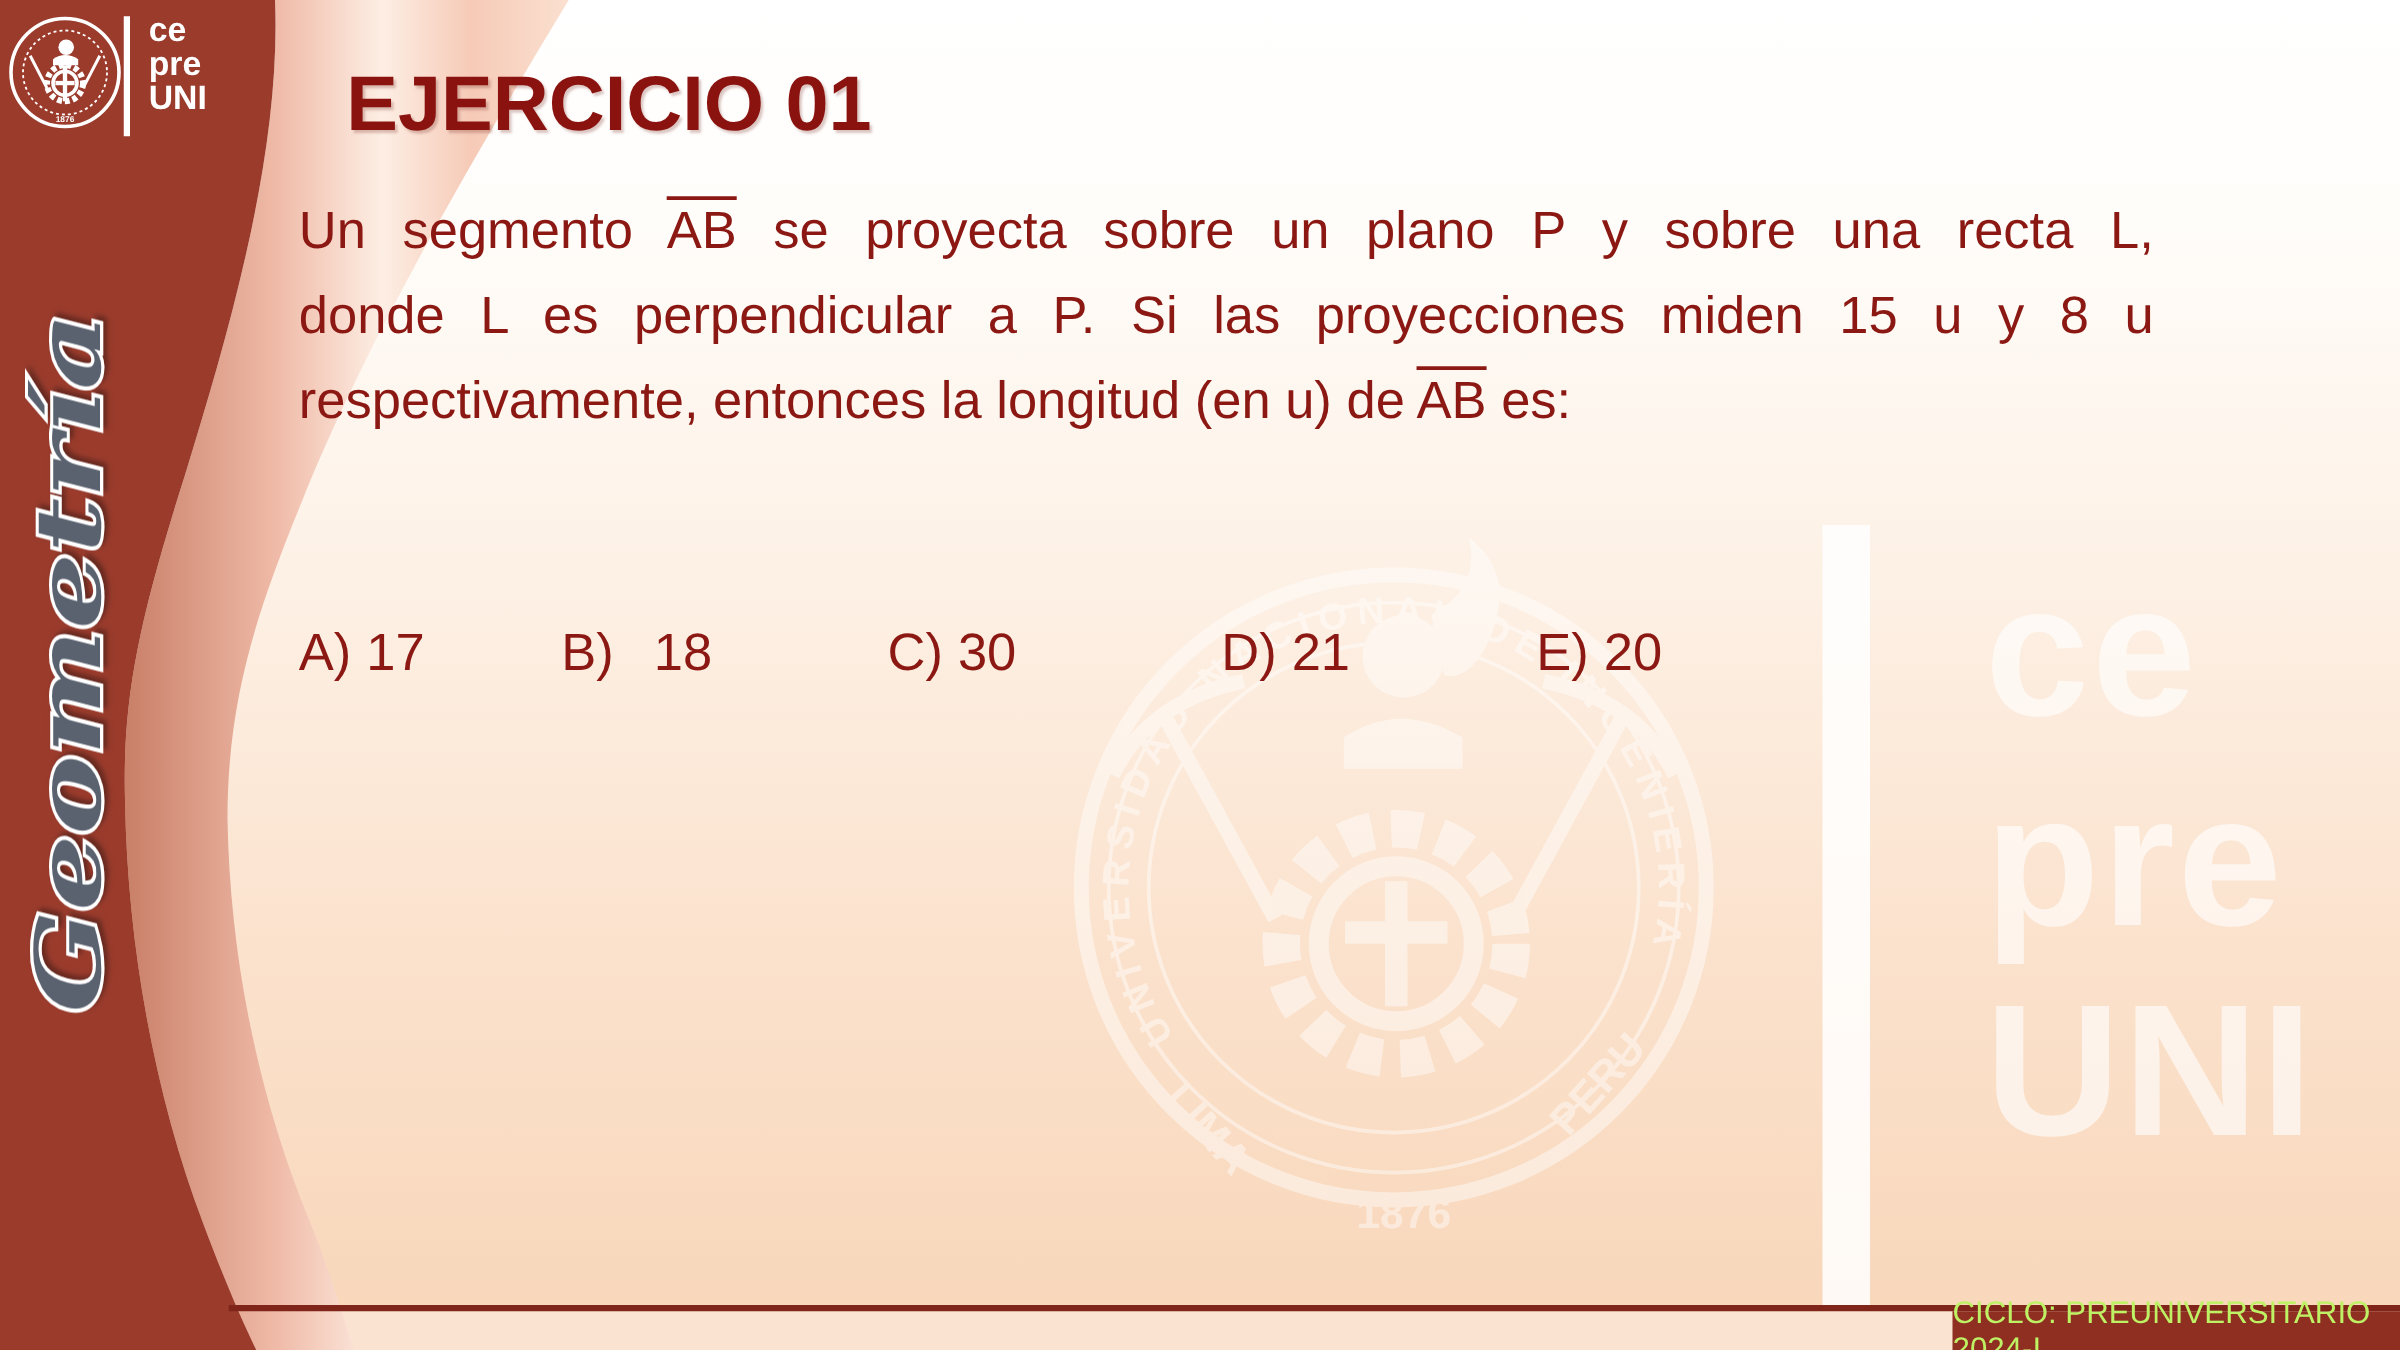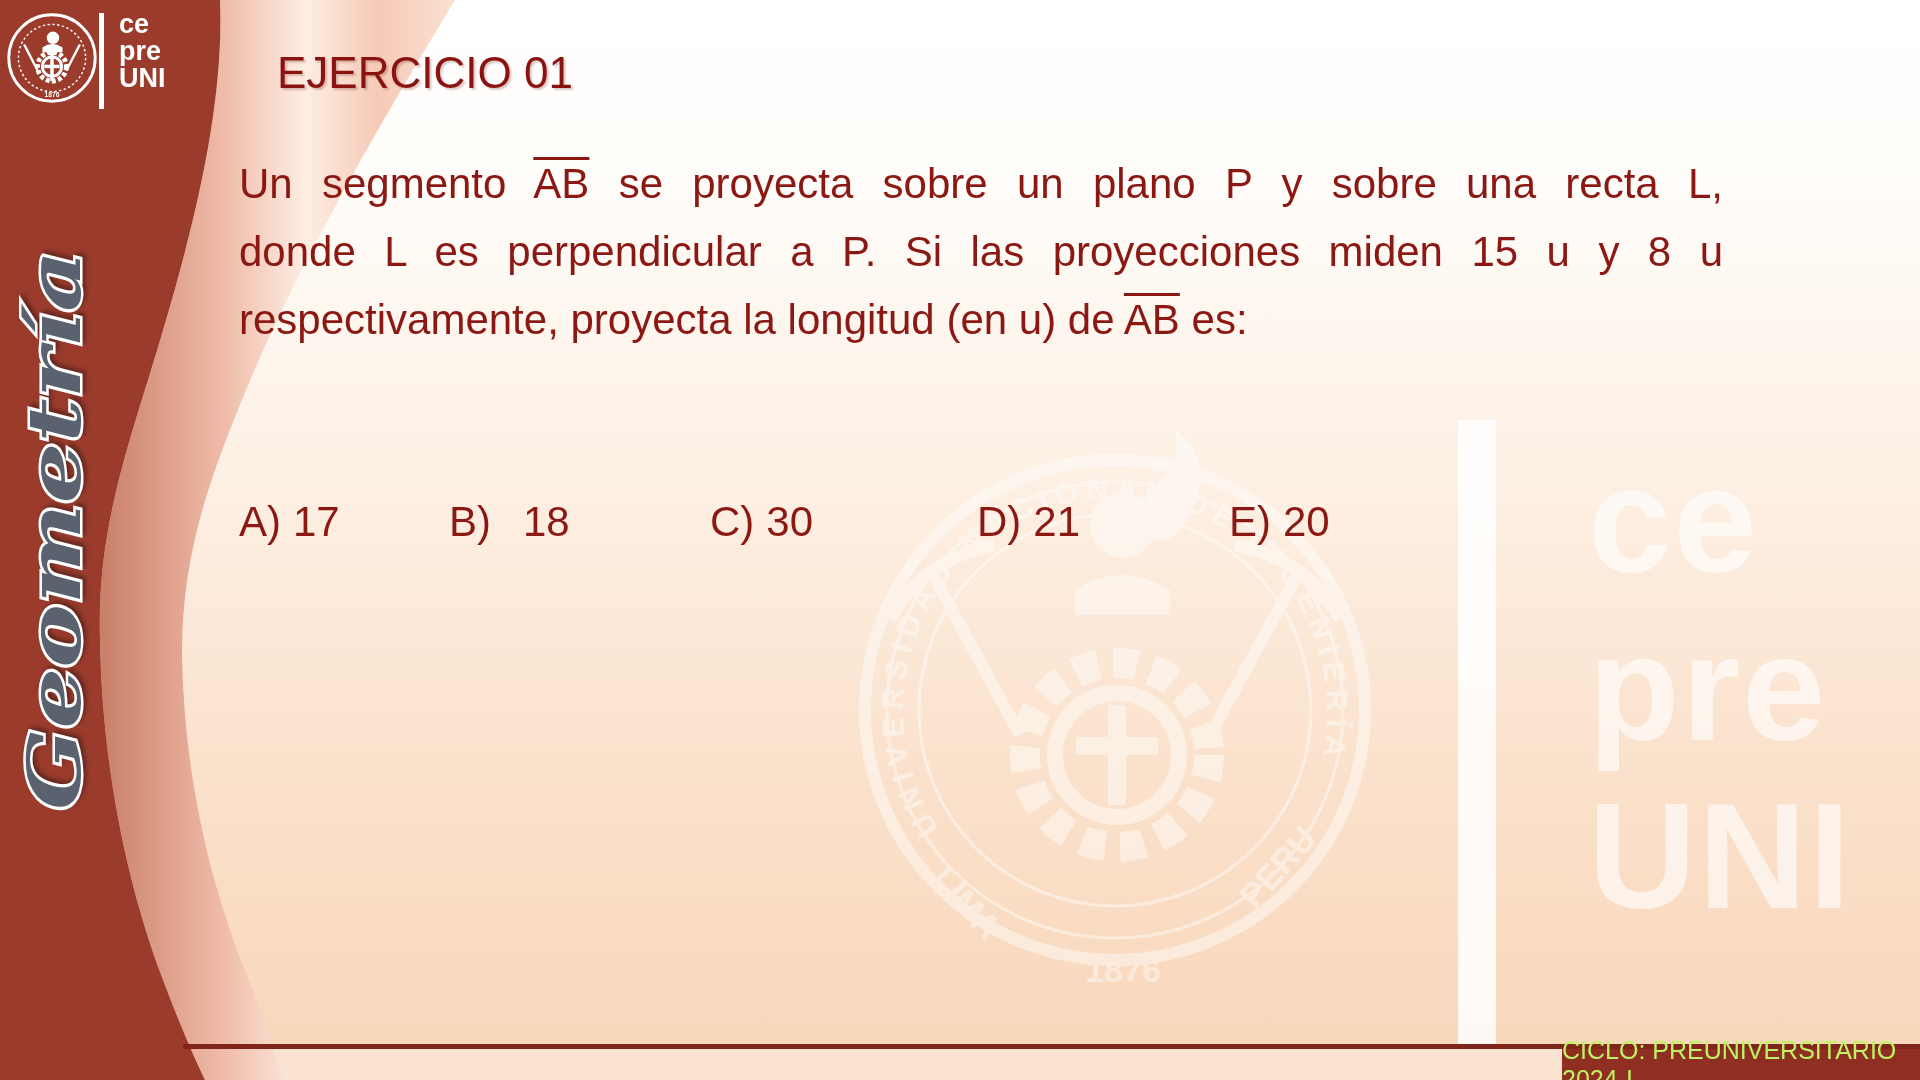--- a/index.html
+++ b/index.html
@@ -30,21 +30,21 @@
 
   
   .logo-seal{position:absolute;left:4px;top:6px;width:96px;height:104px;}
   .logo-divider{position:absolute;left:99px;top:13px;width:5px;height:96px;background:#ffffff;}
   .logo-text{position:absolute;left:119px;top:11px;font-weight:bold;font-size:27px;line-height:27px;color:#ffffff;}
 
   
   .course-label{position:absolute;left:0;top:170px;width:130px;height:680px;}
 
   
-  .title{position:absolute;left:277px;top:48px;font-size:44px;font-weight:normal;color:#8a1310;
+  .title{position:absolute;left:277px;top:48px;font-size:62px;font-weight:bold;color:#8a1310;
          letter-spacing:0px;text-shadow:2px 2px 2px rgba(110,30,25,0.25);}
   .problem{position:absolute;left:239px;top:150px;width:1484px;font-size:42px;color:#8c1813;}
   .problem .pline{line-height:68px;height:68px;}
   .problem .jl{text-align:justify;text-align-last:justify;}
   .ov{text-decoration:overline;text-decoration-thickness:3px;}
   .options{position:absolute;left:0;top:498px;width:1648px;height:60px;font-size:42px;color:#8c1813;}
   .option{position:absolute;top:0;white-space:nowrap;}
   .option:nth-child(1){left:239px;}
   .option:nth-child(2){left:449px;}
   .option:nth-child(3){left:710px;}
@@ -162,21 +162,21 @@
 
   <svg class="course-label" viewBox="0 0 130 680">
     <text transform="translate(80 640) rotate(-90)" textLength="560" lengthAdjust="spacingAndGlyphs" font-family="'DejaVu Serif','Liberation Serif',serif" font-style="italic" font-weight="bold" font-size="72" fill="#5a6270" stroke="#ffffff" stroke-width="5" paint-order="stroke" style="filter:drop-shadow(3px 3px 2px rgba(60,25,20,0.55));">Geometría</text>
   </svg>
 
   <div class="title">EJERCICIO 01</div>
 
   <div class="problem">
     <div class="pline jl"><span>Un segmento </span><span class="ov">AB</span><span> se proyecta sobre un plano P y sobre una recta L,</span></div>
     <div class="pline jl"><span>donde L es perpendicular a P. Si las proyecciones miden 15 u y 8 u</span></div>
-    <div class="pline"><span>respectivamente, proyecta la longitud (en u) de </span><span class="ov">AB</span><span> es:</span></div>
+    <div class="pline"><span>respectivamente, entonces la longitud (en u) de </span><span class="ov">AB</span><span> es:</span></div>
   </div>
 
   <div class="options">
     <span class="option">
       <span>A)</span><span class="val">17</span>
     </span>
     <span class="option">
       <span>B)</span><span class="val">18</span>
     </span>
     <span class="option">

